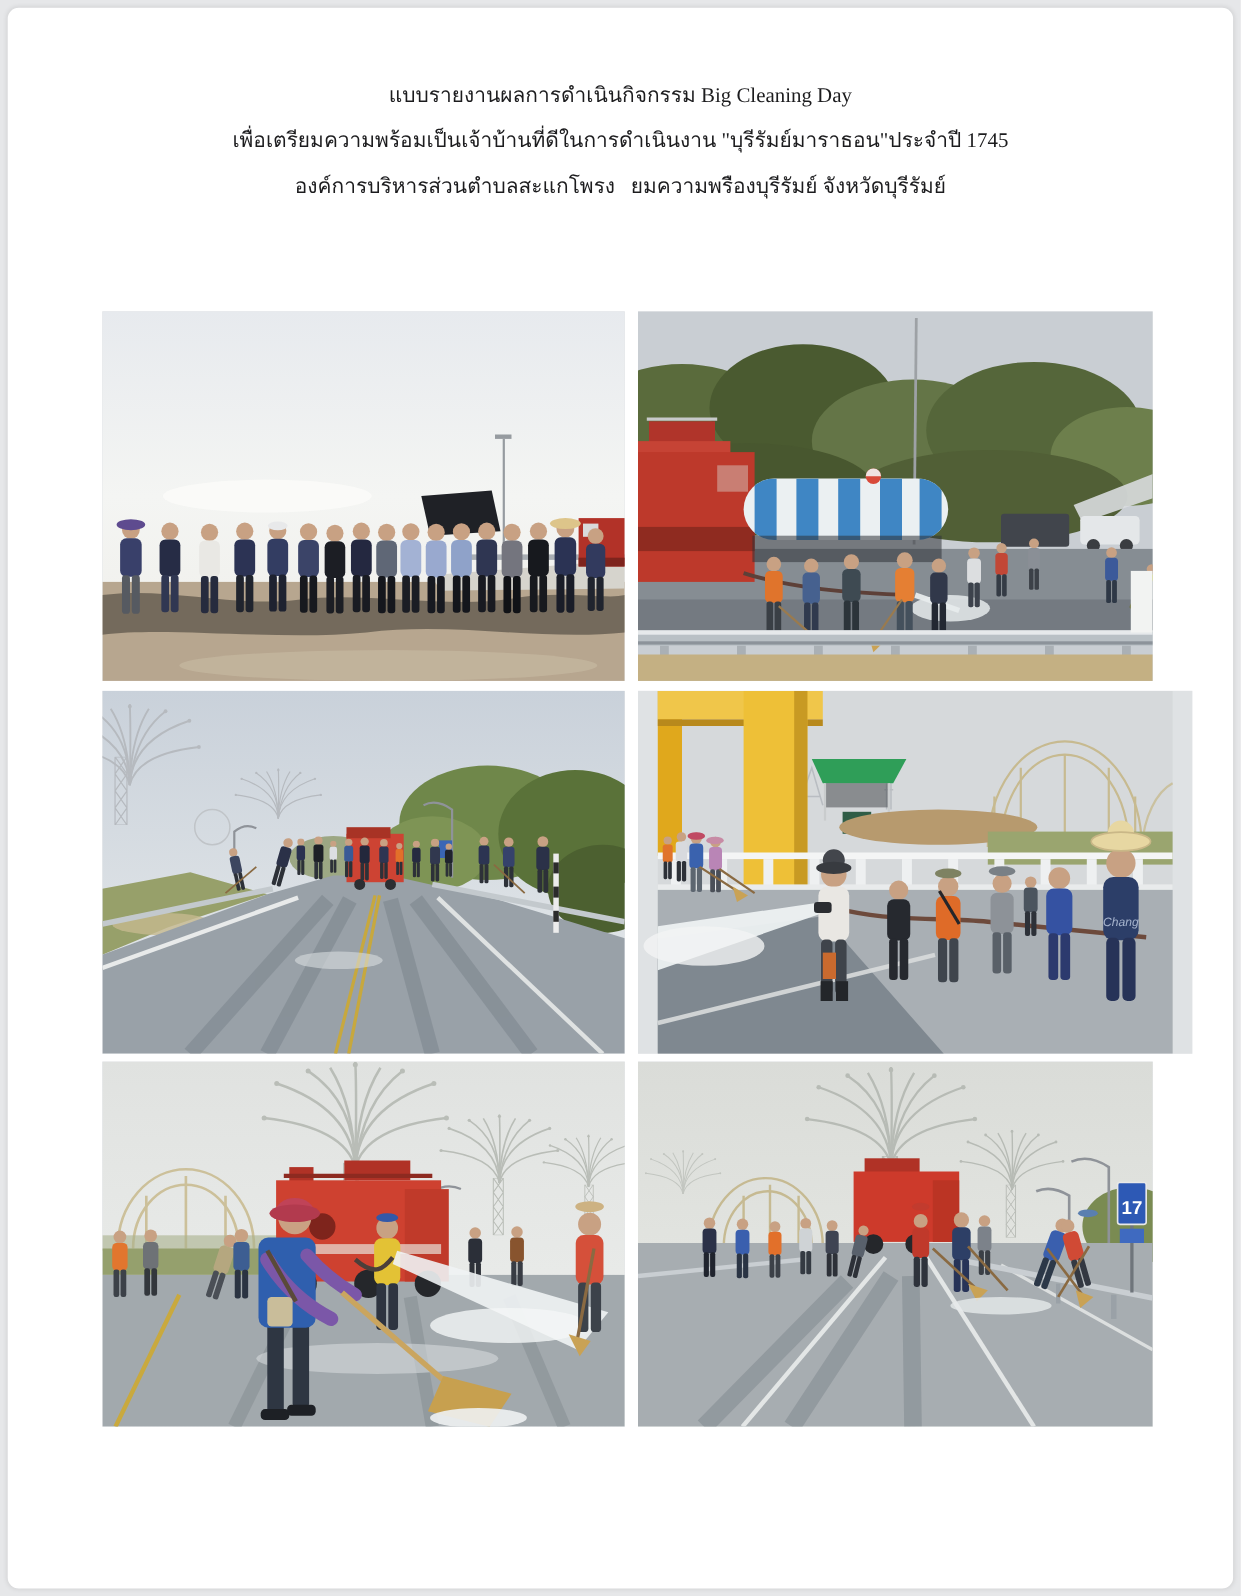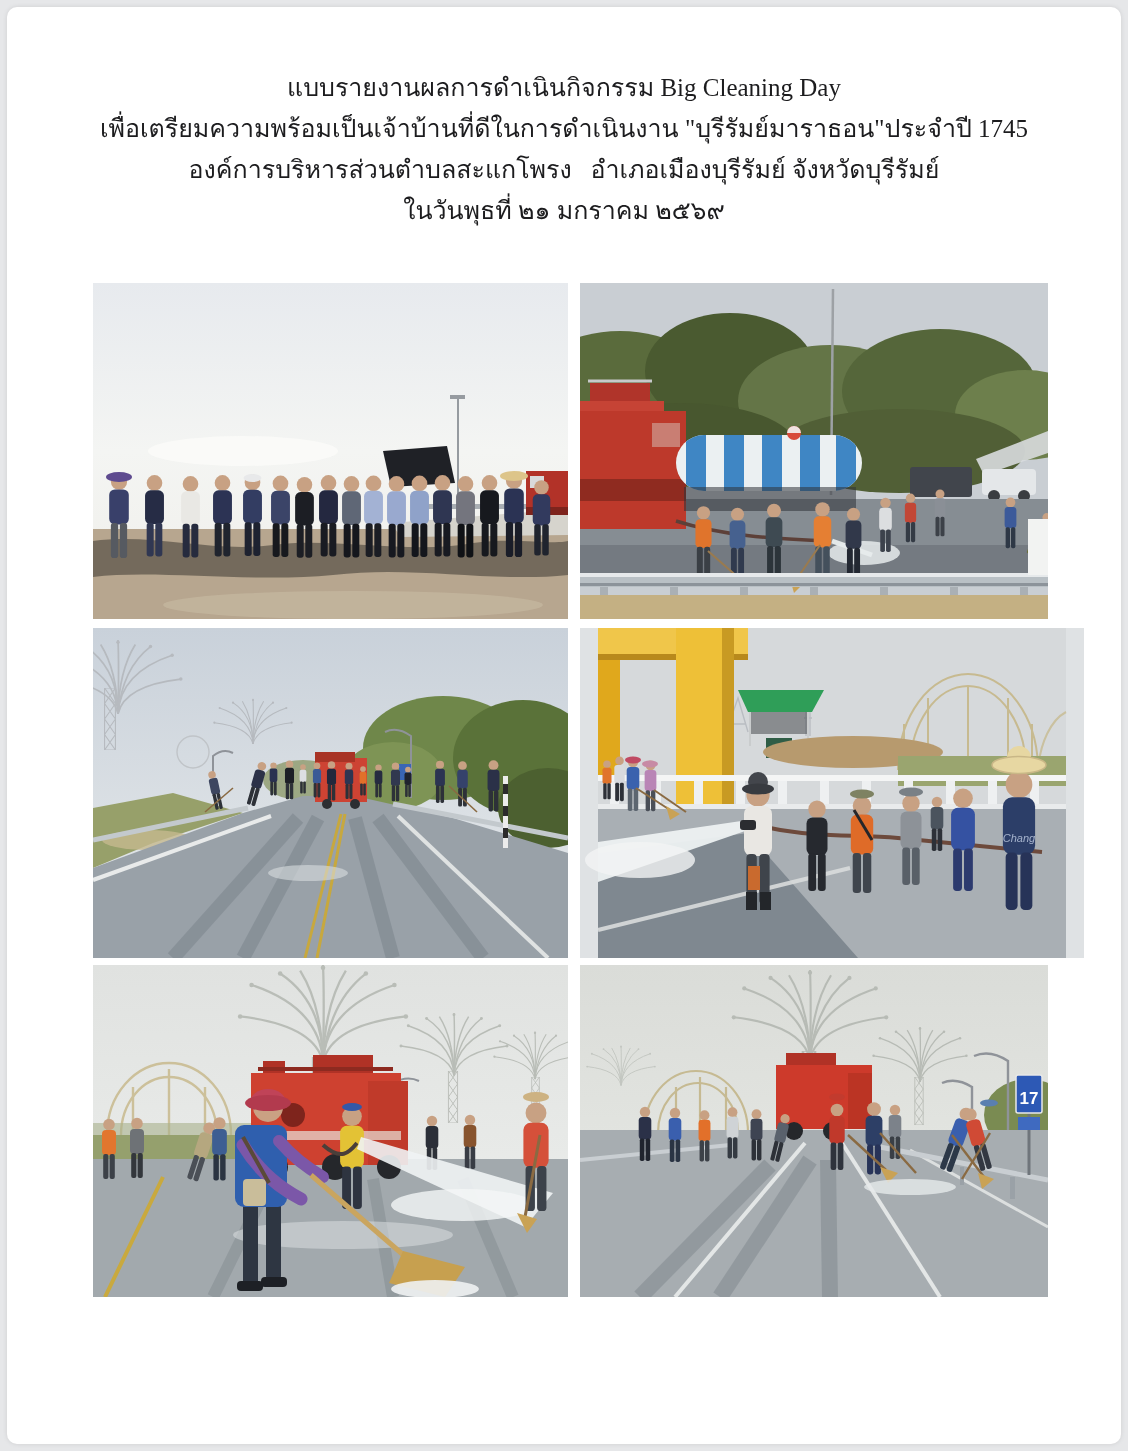--- a/index.html
+++ b/index.html
@@ -10,21 +10,21 @@
   }
   .page{
     position:absolute;left:7px;top:7px;width:1114px;height:1437px;
     background:#ffffff;border-radius:10px;
     box-shadow:0 0 5px rgba(0,0,0,.10);
     overflow:hidden;
   }
   .header{
     position:absolute;top:60px;left:0;right:0;
     text-align:center;color:#1c1c1e;
-    font-size:25px;line-height:41px;
+    font-size:19px;line-height:41px;
   }
   .header p{margin:0;white-space:pre-wrap;}
   figure.photo{position:absolute;margin:0;overflow:hidden;background:#dfe2e4;}
   figure.photo svg{display:block;width:100%;height:100%;}
   #p1{left:86px;top:276px;width:475px;height:336px;}
   #p2{left:573px;top:276px;width:468px;height:336px;}
   #p3{left:86px;top:621px;width:475px;height:330px;}
   #p4{left:573px;top:621px;width:504px;height:330px;}
   #p5{left:86px;top:958px;width:475px;height:332px;}
   #p6{left:573px;top:958px;width:468px;height:332px;}
@@ -65,22 +65,21 @@
   <symbol id="mast" viewBox="0 0 20 80">
     <path d="M3,0 H17 M3,0 V80 M17,0 V80 M3,80 H17 M3,0 L17,20 M17,0 L3,20 M3,20 L17,40 M17,20 L3,40 M3,40 L17,60 M17,40 L3,60 M3,60 L17,80 M17,60 L3,80" stroke="currentColor" fill="none" stroke-width="1.4"></path>
   </symbol>
 </svg>
 
 <div class="page">
 
   <header class="header">
     <p>แบบรายงานผลการดำเนินกิจกรรม Big Cleaning Day</p>
     <p>เพื่อเตรียมความพร้อมเป็นเจ้าบ้านที่ดีในการดำเนินงาน "บุรีรัมย์มาราธอน"ประจำปี 1745</p>
-    <p>องค์การบริหารส่วนตำบลสะแกโพรง   อำเภอเมืองบุรีรัมย์ จังหวัดบุรีรัมย์</p>
-    <p>ในวันพุธที่ ๒๑ มกราคม ๒๕๖๙</p>
+    <p>องค์การบริหารส่วนตำบลสะแกโพรง   ยมความพรืองบุรีรัมย์ จังหวัดบุรีรัมย์</p>
   </header>
 
   <figure class="photo" id="p1">
     <svg viewBox="0 0 475 336">
       <defs>
         <linearGradient id="sky1" x1="0" y1="0" x2="0" y2="1">
           <stop offset="0" stop-color="#e7eaee"></stop>
             <stop offset=".5" stop-color="#f4f5f3"></stop>
             <stop offset="1" stop-color="#efeee9"></stop>
         </linearGradient>

